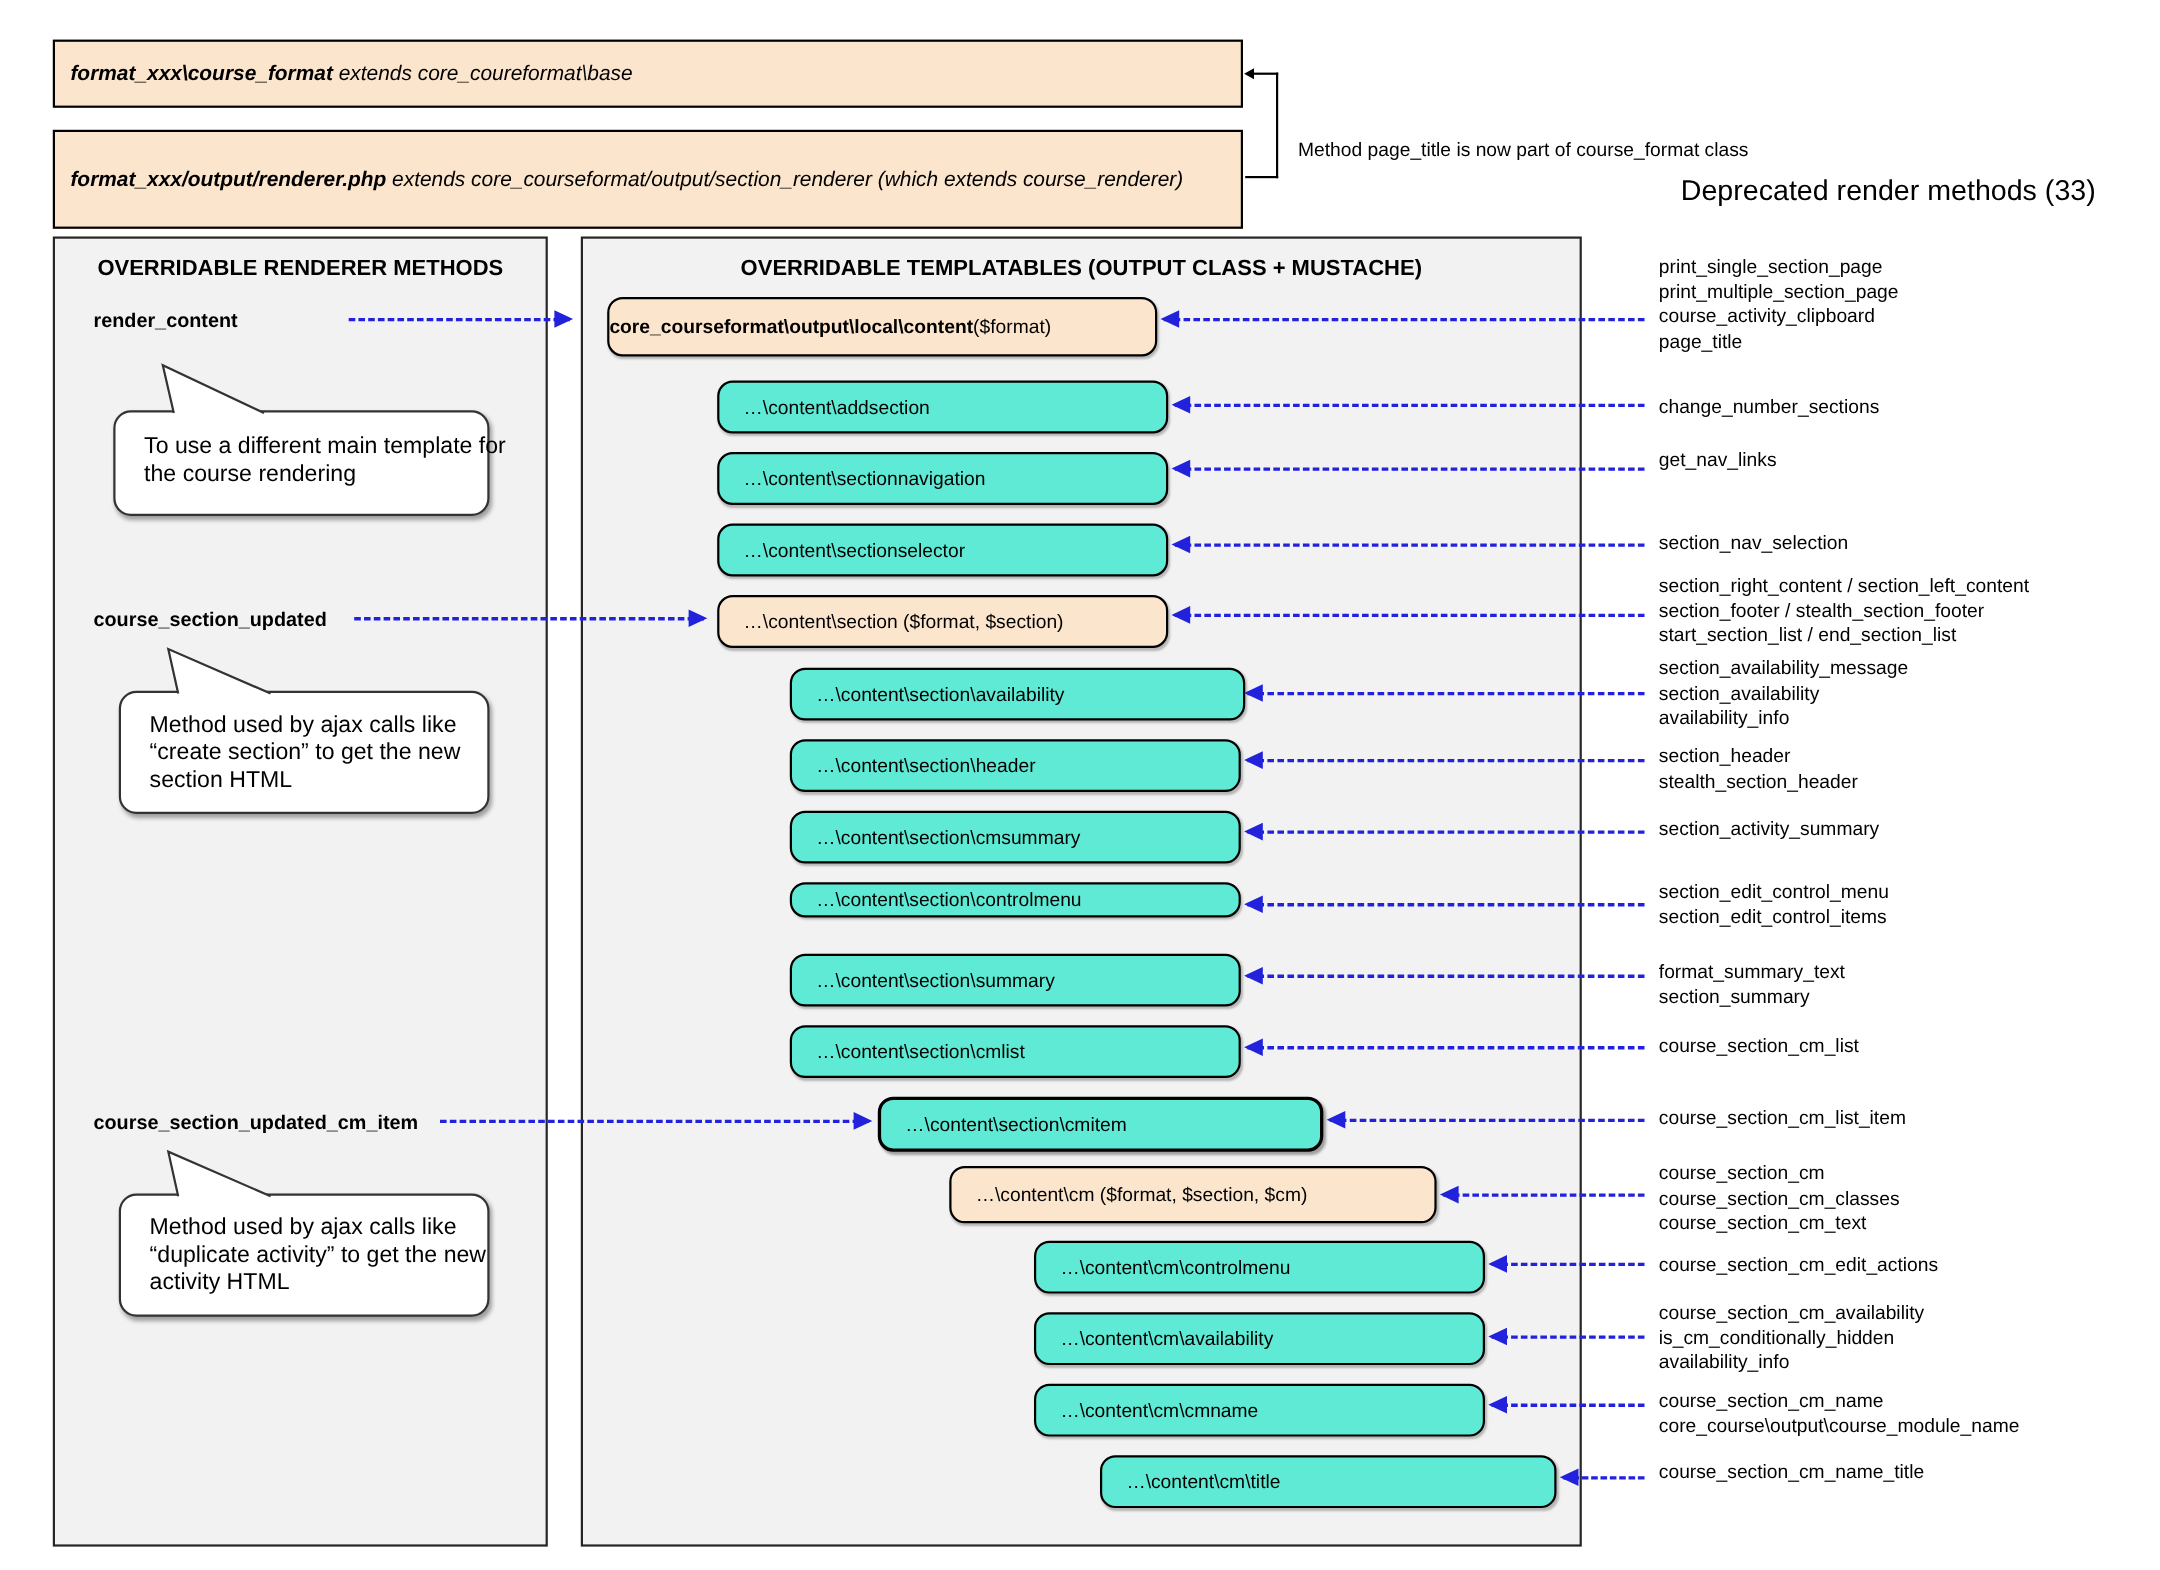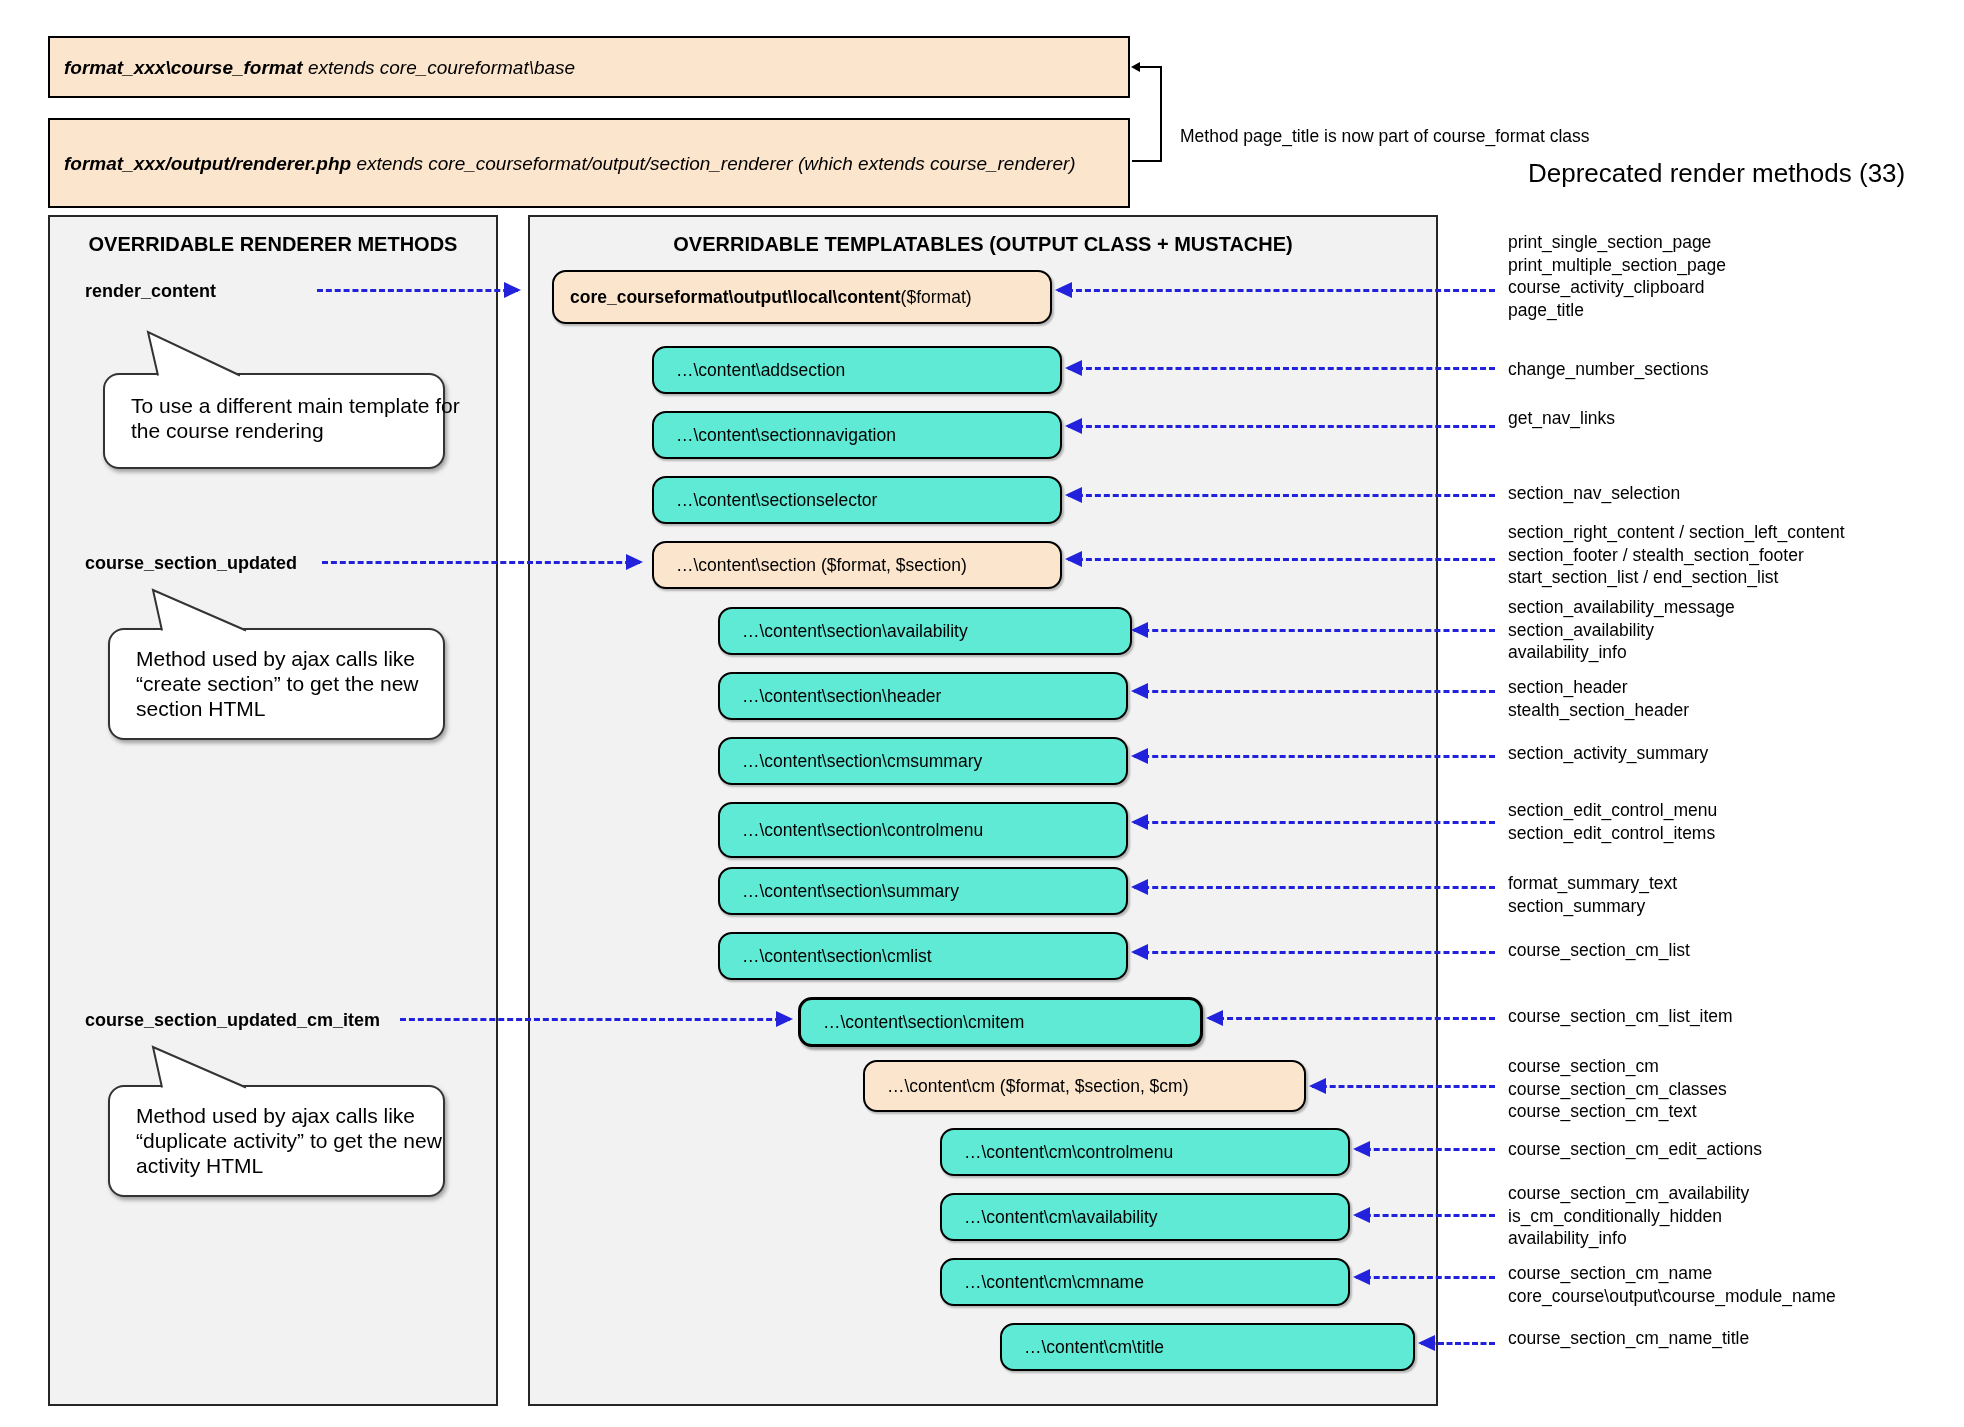--- a/index.html
+++ b/index.html
@@ -18,21 +18,21 @@
   .dep-title{position:absolute;font-size:26px;white-space:nowrap;}
   
   .panel{position:absolute;background:#f2f2f2;border:2px solid #262626;box-sizing:border-box;}
   .panel-title{position:absolute;left:0;right:0;top:16px;text-align:center;font-weight:bold;font-size:20px;}
   
   .mbox{position:absolute;background:#5eead4;border:2px solid #000;border-radius:14px;box-sizing:border-box;
         display:flex;align-items:center;padding-left:22px;font-size:17.5px;white-space:nowrap;
         box-shadow:1.5px 2px 2px rgba(0,0,0,0.25);}
   .mbox.orange{background:#fce5cd;}
   .mbox.thick{border-width:3px;box-shadow:2px 2.5px 2.5px rgba(0,0,0,0.35);}
-  .mbox.pad16{padding-left:16px;}
+  .mbox.pad16{padding-left:0;}
   
   .mlabel{position:absolute;font-weight:bold;font-size:18px;white-space:nowrap;}
   
   .bubble{position:absolute;background:#fff;border:2px solid #333;border-radius:16px;box-sizing:border-box;
           box-shadow:2px 3px 4px rgba(0,0,0,0.35);}
   .bubble-text{position:absolute;font-size:21px;line-height:25px;white-space:nowrap;}
   .tails{position:absolute;left:0;top:0;pointer-events:none;}
   
   .arrow{position:absolute;height:0;border-top:3.5px dashed #2222dd;}
   .arrow.head-left::before{content:'';position:absolute;left:-3px;top:-10px;width:0;height:0;
@@ -87,21 +87,21 @@
     </div>
     <div class="mbox" style="left: 718px; top: 607px; width: 414px; height: 48px;">
       <span>…\content\section\availability</span>
     </div>
     <div class="mbox" style="left: 718px; top: 672px; width: 410px; height: 48px;">
       <span>…\content\section\header</span>
     </div>
     <div class="mbox" style="left: 718px; top: 737px; width: 410px; height: 48px;">
       <span>…\content\section\cmsummary</span>
     </div>
-    <div class="mbox" style="left: 718px; top: 802px; width: 410px; height: 56px;">
+    <div class="mbox" style="left: 718px; top: 802px; width: 410px; height: 32px;">
       <span>…\content\section\controlmenu</span>
     </div>
     <div class="mbox" style="left: 718px; top: 867px; width: 410px; height: 48px;">
       <span>…\content\section\summary</span>
     </div>
     <div class="mbox" style="left: 718px; top: 932px; width: 410px; height: 48px;">
       <span>…\content\section\cmlist</span>
     </div>
     <div class="mbox thick" style="left: 798px; top: 997px; width: 405px; height: 50px;">
       <span>…\content\section\cmitem</span>

